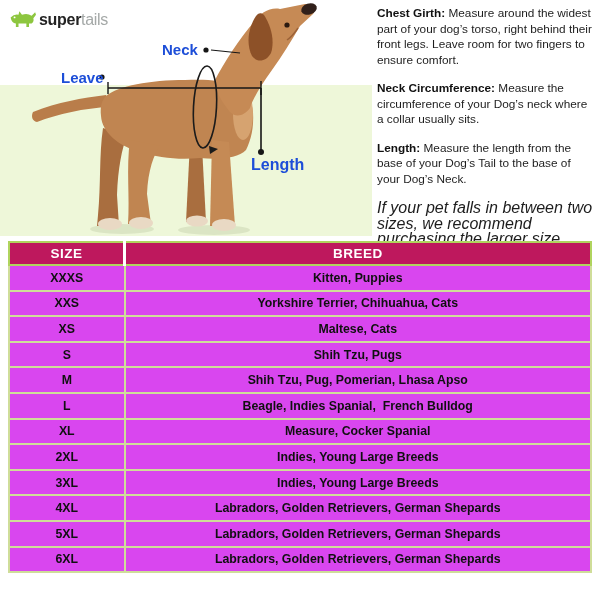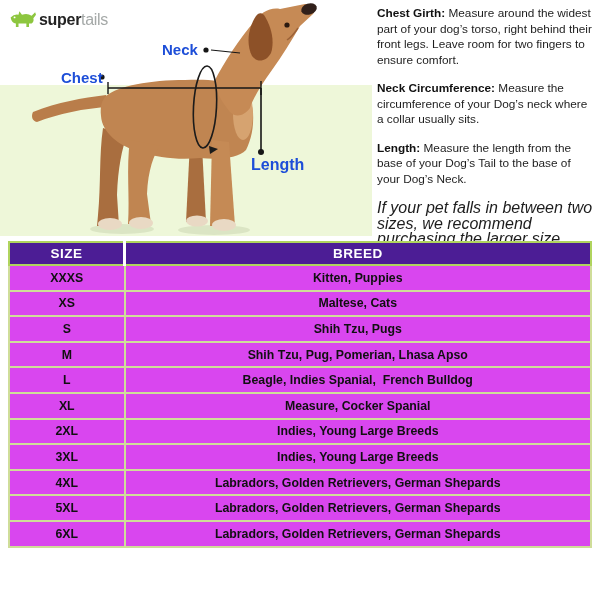--- a/index.html
+++ b/index.html
@@ -37,21 +37,21 @@
   .instructions p{margin:0 0 13px 0;}
   .instructions b{font-weight:700;color:#111;}
   .note{font-style:italic;font-size:16px;color:#1d1d1d;}
 
   
   .size-table{
     position:absolute;left:8px;top:241px;width:584px;
     border-collapse:collapse;table-layout:fixed;
   }
   .size-table th{
-    background:#4c1d95;color:#ffffff;font-weight:700;font-size:13.5px;
+    background:#be185d;color:#ffffff;font-weight:700;font-size:13.5px;
     letter-spacing:0.5px;height:21px;border:2px solid #b0d45e;text-align:center;
     padding:0;
   }
   .size-table th.size-col{width:113px;border-right:3px solid #ffffff;}
   .size-table td{
     background:#d946ef;border:2px solid #cfdd99;text-align:center;
     font-weight:700;font-size:12.3px;color:#101010;height:23.6px;padding:0;
     white-space:pre;
   }
 </style>
@@ -114,41 +114,45 @@
 
   <div class="logo">
     <svg width="28" height="24" viewBox="0 0 32 26" aria-hidden="true">
       <path d="M3,10 Q7,6 12,7 L13,3 L16,7 Q22,5 27,8 L31,4 L32,7 L29,11 Q30,15 27,17 L24,17 L24,21 L21,21 L21,17 L12,17 L12,21 L9,21 L9,17 Q4,16 3,10 Z" fill="#8dc63f"></path>
       <circle cx="7.5" cy="10" r="1.1" fill="#ffffff"></circle>
     </svg>
     <span class="logo-text"><span class="logo-super">super</span><span class="logo-tails">tails</span></span>
   </div>
 
   <div id="label-neck" class="measure-label">Neck</div>
-  <div id="label-chest" class="measure-label">Chest</div>
+  <div id="label-chest" class="measure-label">Leave</div>
   <div id="label-length" class="measure-label">Length</div>
 
   <div class="instructions">
     <p><b>Chest Girth:</b> <span>Measure around the widest part of your dog’s torso, right behind their front legs. Leave room for two fingers to ensure comfort.</span></p>
     <p><b>Neck Circumference:</b> <span>Measure the circumference of your Dog’s neck where a collar usually sits.</span></p>
     <p><b>Length:</b> <span>Measure the length from the base of your Dog’s Tail to the base of your Dog’s Neck.</span></p>
     <p class="note">If your pet falls in between two sizes, we recommend purchasing the larger size.</p>
   </div>
 
   <table class="size-table">
     <thead>
       <tr>
         <th class="size-col">SIZE</th>
         <th>BREED</th>
       </tr>
     </thead>
     <tbody>
       <tr>
           <td>XXXS</td>
           <td>Kitten, Puppies</td>
+        </tr>
+      <tr>
+          <td>XXS</td>
+          <td>Yorkshire Terrier, Chihuahua, Cats</td>
         </tr>
       <tr>
           <td>XS</td>
           <td>Maltese, Cats</td>
         </tr>
       <tr>
           <td>S</td>
           <td>Shih Tzu, Pugs</td>
         </tr>
       <tr>

